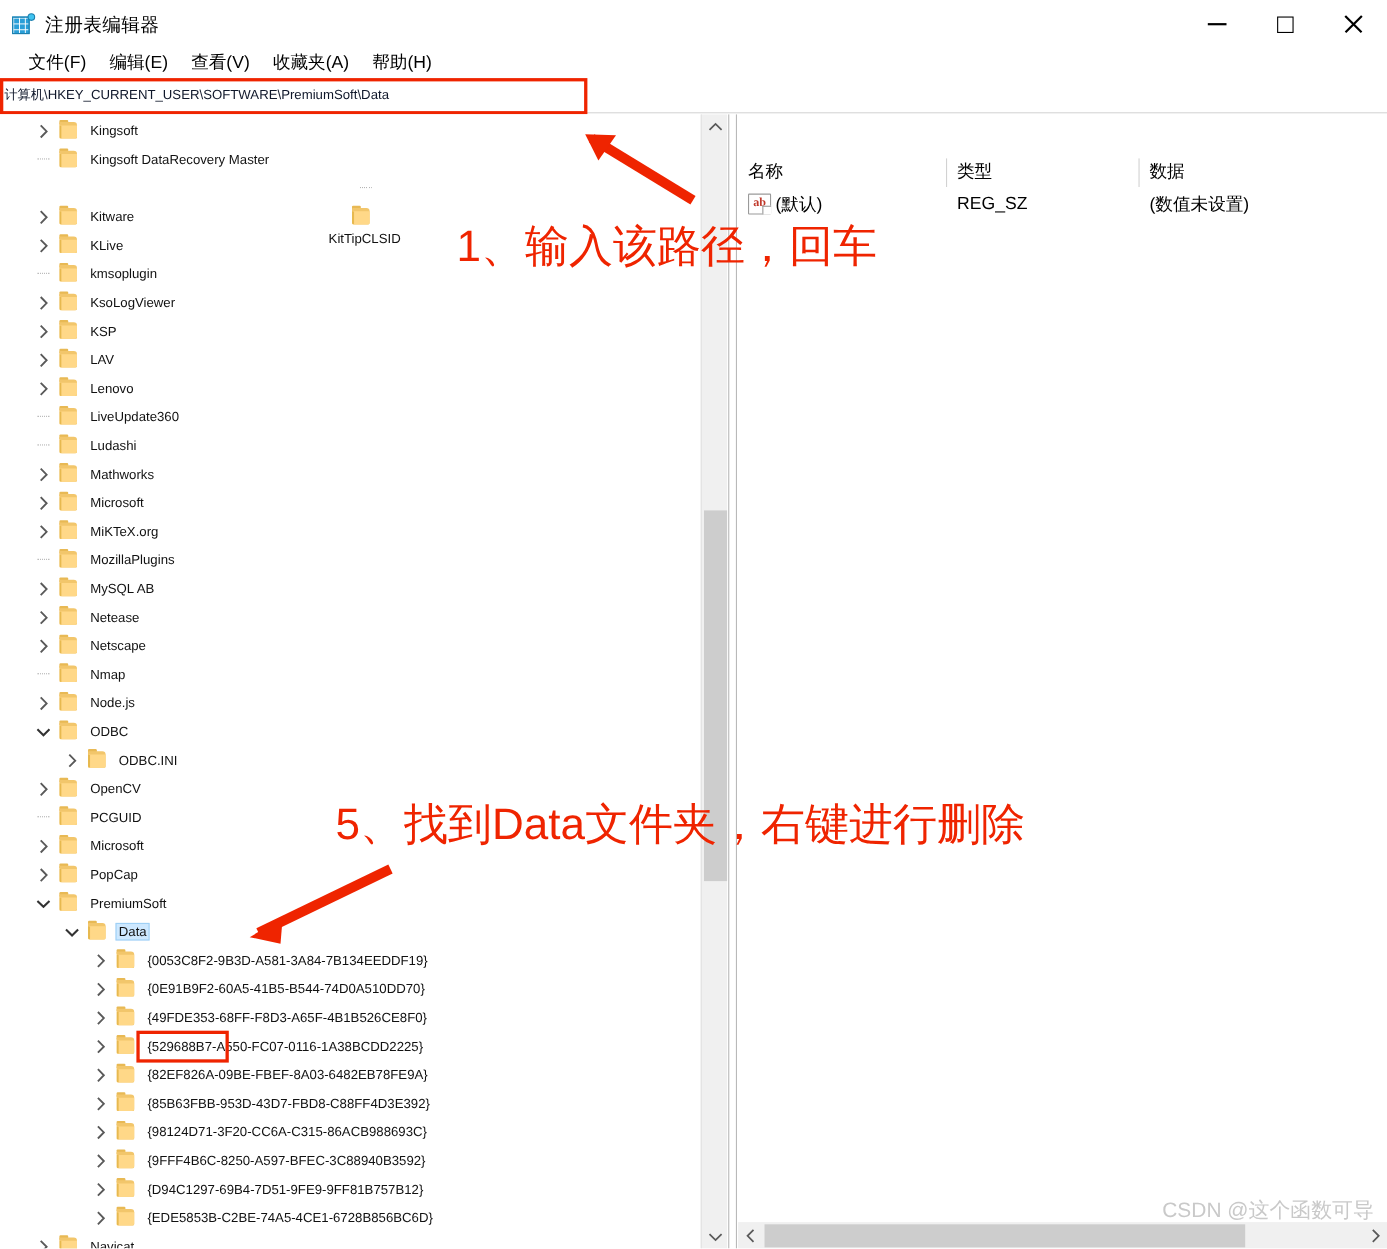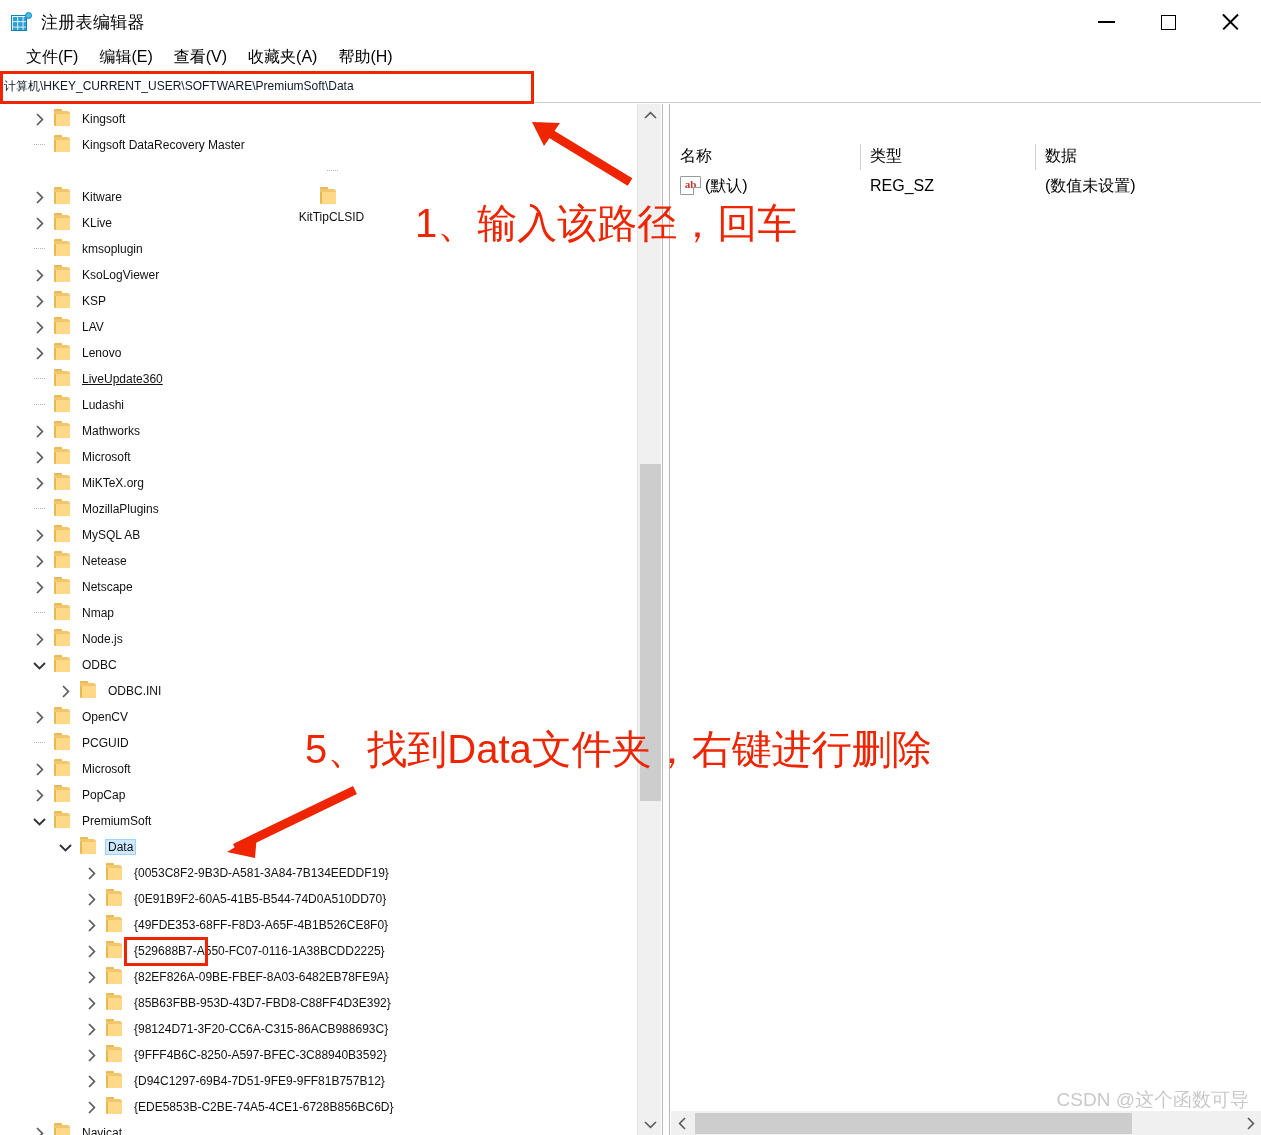--- a/index.html
+++ b/index.html
@@ -393,21 +393,21 @@
                 <polyline points="2,1 7.4,6.5 2,12" fill="none" stroke="#5a5a5a" stroke-width="1.7"></polyline>
               </svg>
             </span>
             <span class="folder">
               <i class="f-tab"></i>
               <i class="f-back"></i>
               <i class="f-front"></i>
             </span>
             <span class="tree-label">Lenovo</span>
           </div>
-          <div class="tree-row" style="padding-left: 26px; text-decoration: underline;">
+          <div class="tree-row" style="padding-left: 26px;">
             <span class="dashline"></span>
             <span class="folder">
               <i class="f-tab"></i>
               <i class="f-back"></i>
               <i class="f-front"></i>
             </span>
             <span class="tree-label">LiveUpdate360</span>
           </div>
           <div class="tree-row" style="padding-left: 26px;">
             <span class="dashline"></span>

